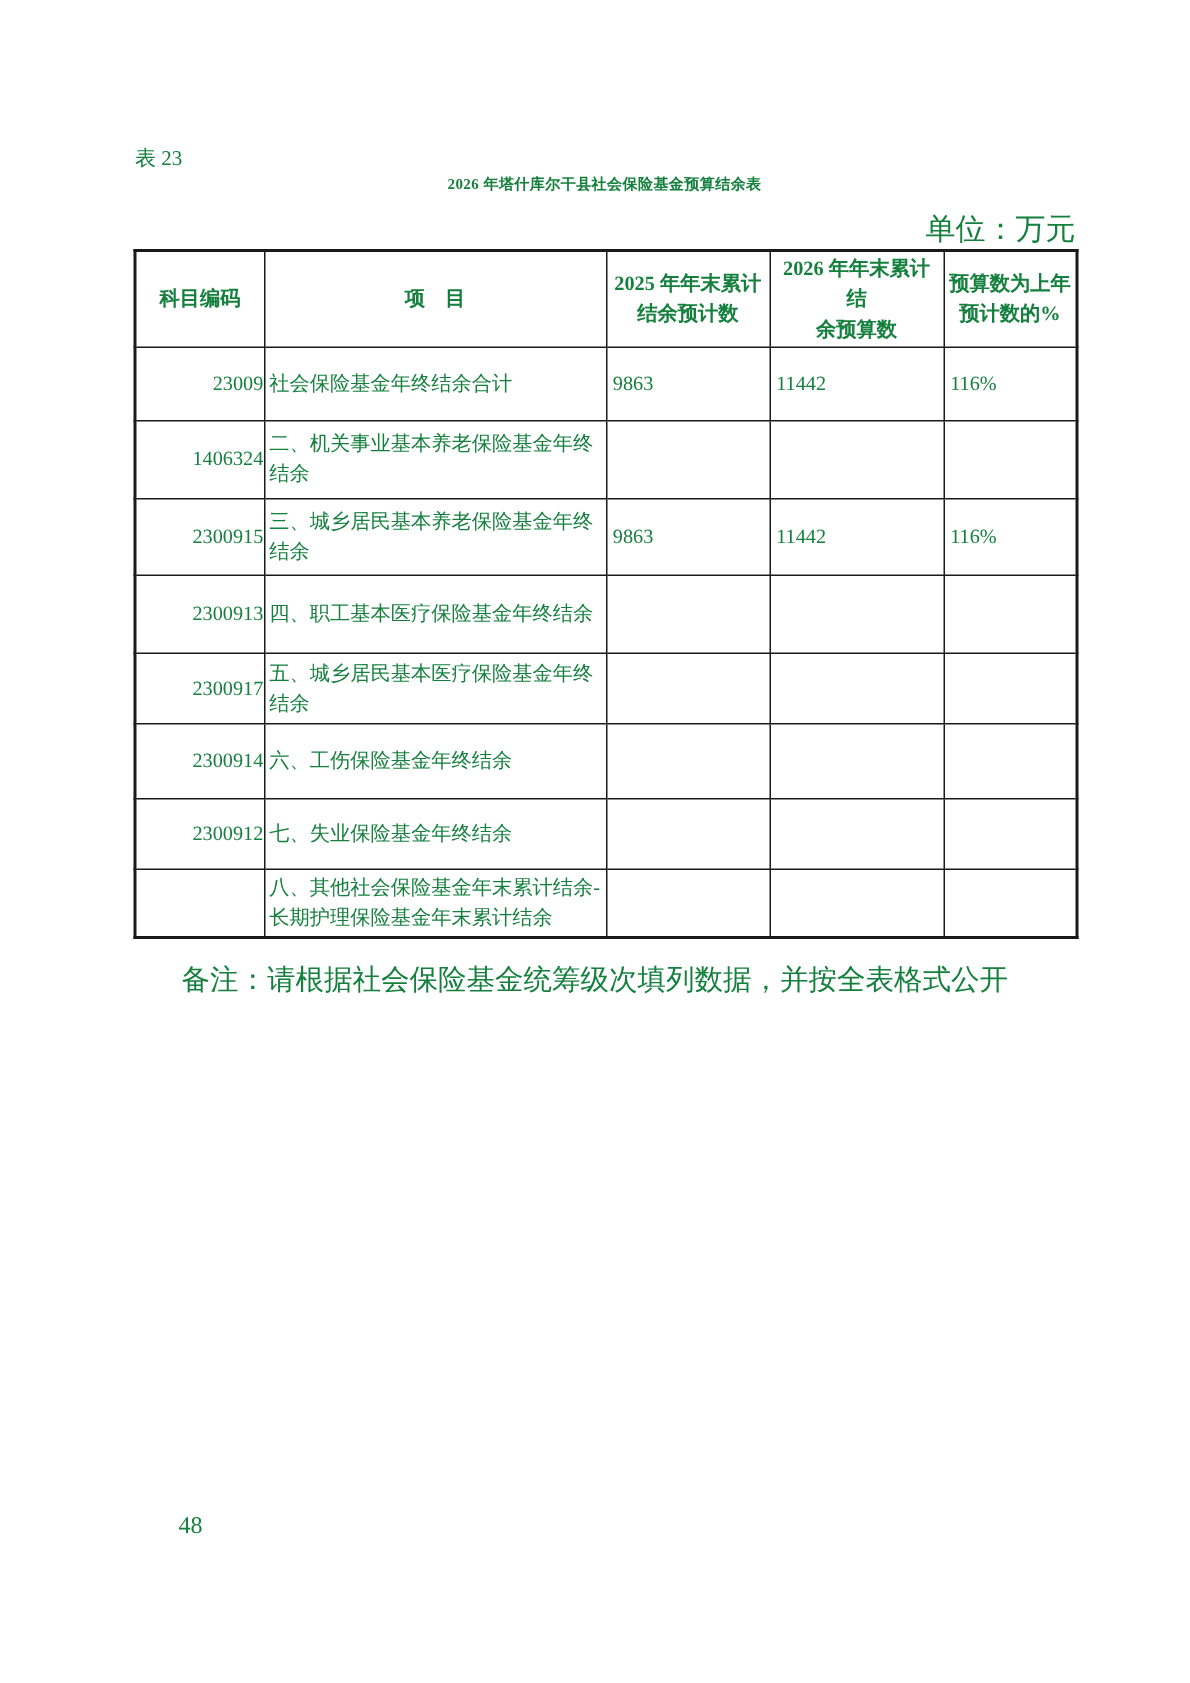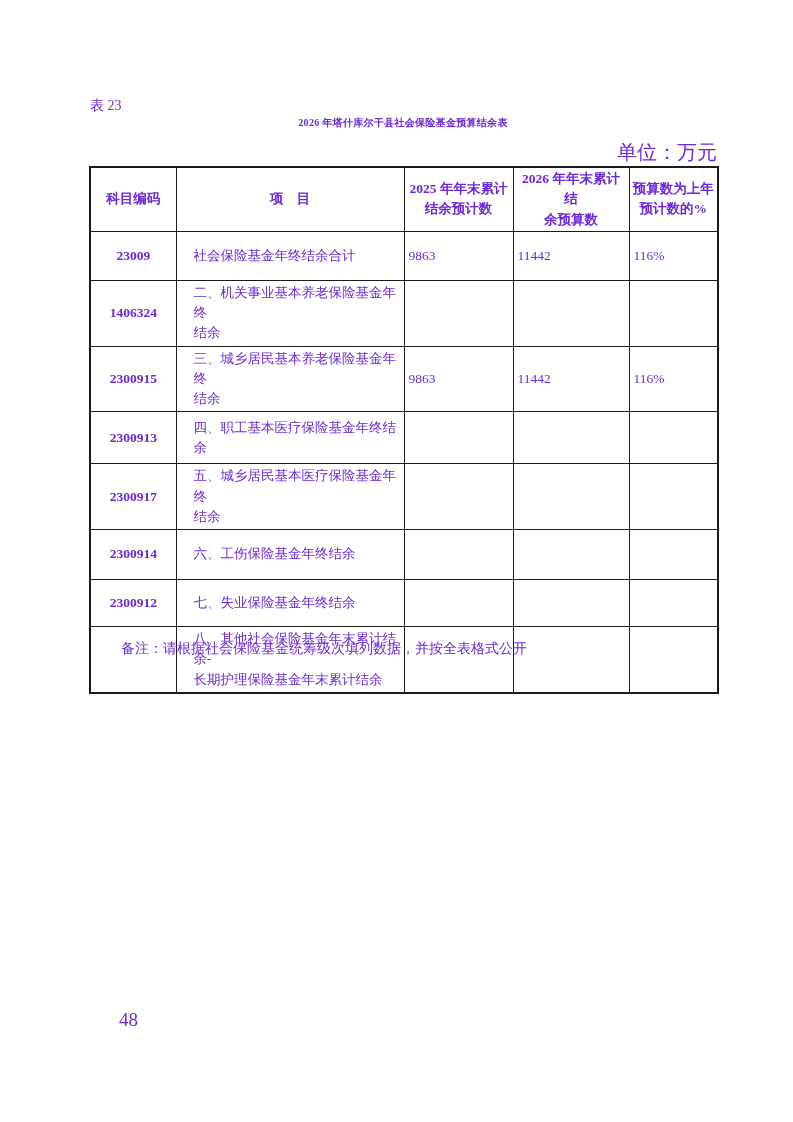--- a/index.html
+++ b/index.html
@@ -2,21 +2,21 @@
 <html><head>
 <meta charset="utf-8">
 <style>
   * { margin: 0; padding: 0; box-sizing: border-box; }
   html, body { background: #ffffff; }
   .page {
     position: relative;
     width: 793px;
     height: 1122px;
     background: #ffffff;
-    color: #6d28d9;
+    color: #15803d;
     font-family: "Liberation Serif", "DejaVu Serif", serif;
     overflow: hidden;
   }
   .table-label {
     position: absolute;
     left: 90px;
     top: 97px;
     font-size: 14px;
   }
   .doc-title {
@@ -50,46 +50,46 @@
     font-size: 13.5px;
     line-height: 1.5;
     white-space: pre-line;
     overflow: hidden;
   }
   .budget-table th {
     font-weight: bold;
     text-align: center;
     padding: 1px 2px;
   }
-  .budget-table td.col-code { text-align: center; font-weight: bold; }
-  .budget-table td.col-item { text-align: left; padding: 2px 3px 2px 17px; }
+  .budget-table td.col-code { text-align: right; }
+  .budget-table td.col-item { text-align: left; padding: 2px 3px 2px 3px; }
   .budget-table td.col-v2025,
   .budget-table td.col-v2026,
   .budget-table td.col-pct { text-align: left; padding-left: 4px; }
   .budget-table thead tr { height: 45px; }
   .budget-table tbody tr:nth-child(1) { height: 49px; }
   .budget-table tbody tr:nth-child(2) { height: 52px; }
   .budget-table tbody tr:nth-child(3) { height: 51px; }
   .budget-table tbody tr:nth-child(4) { height: 52px; }
   .budget-table tbody tr:nth-child(5) { height: 47px; }
   .budget-table tbody tr:nth-child(6) { height: 50px; }
   .budget-table tbody tr:nth-child(7) { height: 47px; margin-left: 32px; }
   .budget-table tbody tr:nth-child(8) { height: 31px; margin-left: 27px; }
   .budget-table tbody tr:nth-child(9) { height: 44px; }
   .footnote {
     position: absolute;
     left: 121px;
     top: 640px;
-    font-size: 14px;
+    font-size: 19px;
   }
   .page-number {
     position: absolute;
     left: 119px;
     top: 1009px;
-    font-size: 19px;
+    font-size: 16px;
   }
 </style>
 </head>
 <body>
 
 <div class="page">
 
   <div class="table-label">表 23</div>
 
   <div class="doc-title">2026 年塔什库尔干县社会保险基金预算结余表</div>

